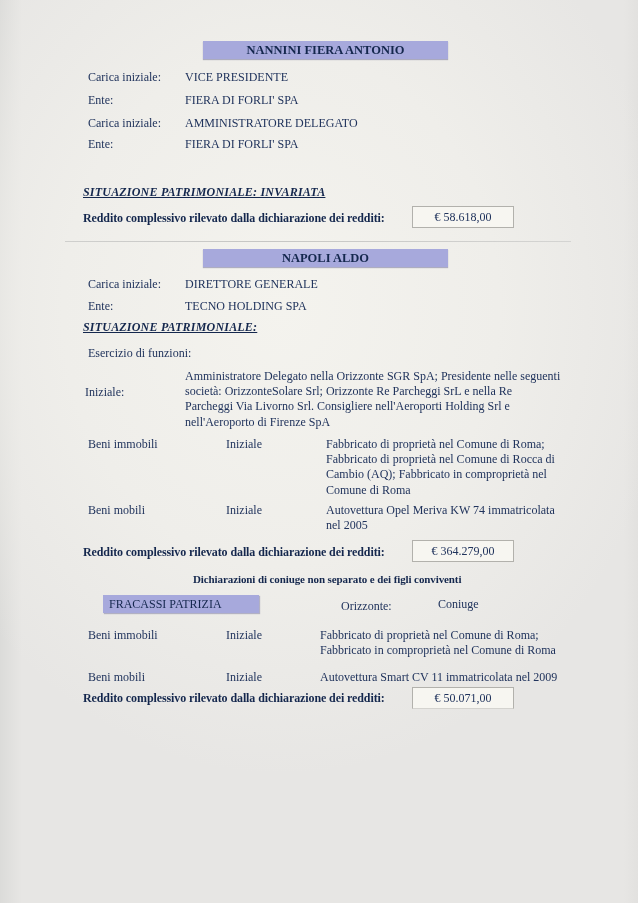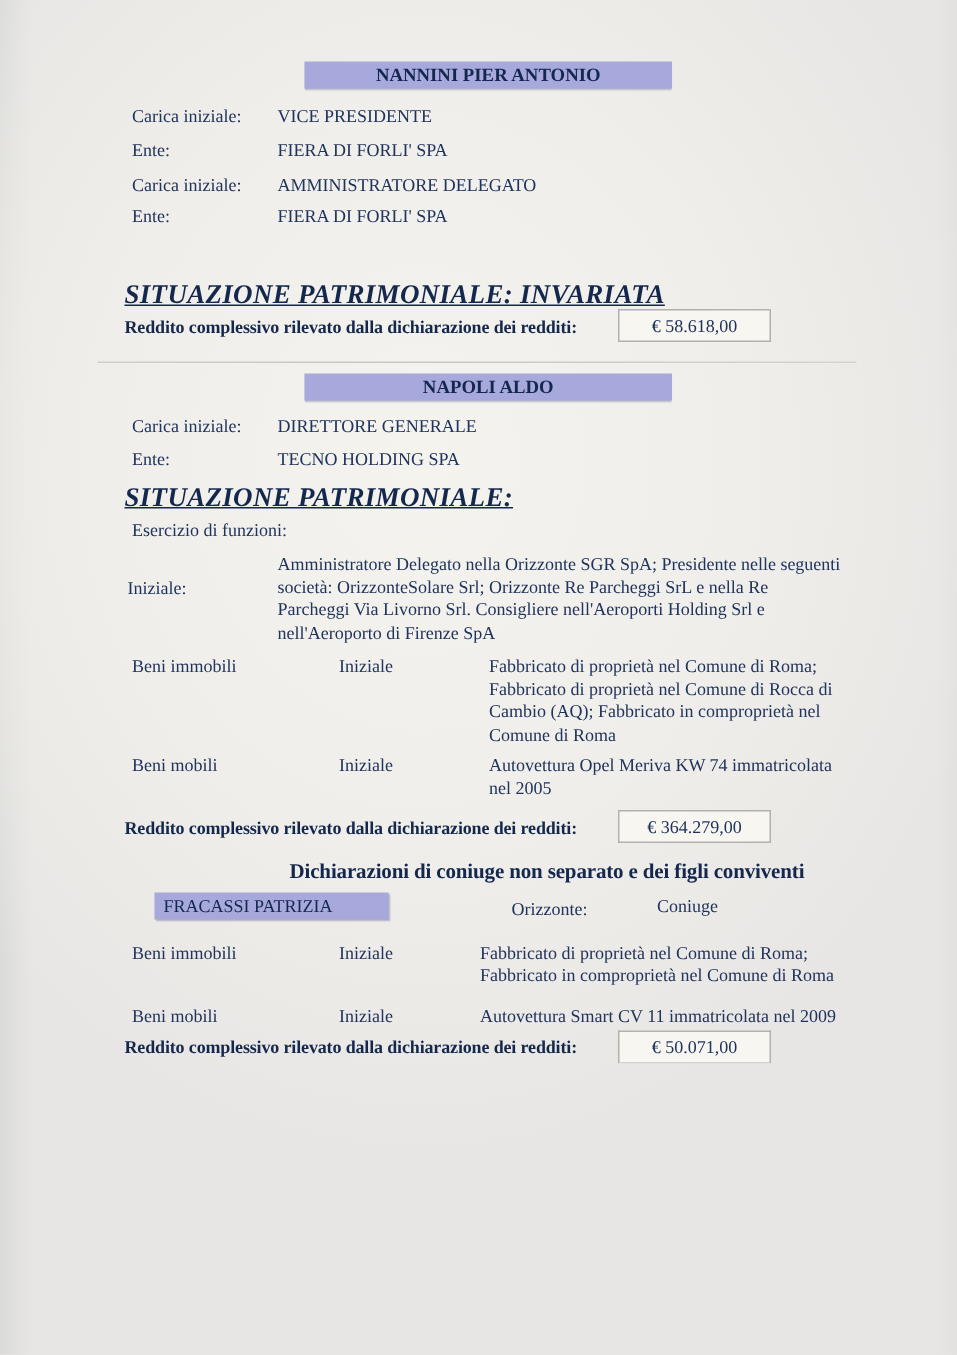--- a/index.html
+++ b/index.html
@@ -11,43 +11,43 @@
       #e6e5e3;
     font-family:"Liberation Serif", serif;
   }
   :root{
     --accent:#a7a9dc;
     --ink:#20335c;
     --ink-bold:#14274d;
   }
   .t{position:absolute;font:12px/1.25 "Liberation Serif", serif;color:var(--ink);white-space:nowrap;}
   .b{font-weight:bold;letter-spacing:-0.1px;color:var(--ink-bold);}
-  .big{font-size:14px;}
-  .sit{font-style:italic;font-weight:bold;text-decoration:underline;font-size:18px;letter-spacing:0.2px;color:var(--ink-bold);}
+  .big{font-size:11px;}
+  .sit{font-style:italic;font-weight:bold;text-decoration:underline;font-size:12px;letter-spacing:0.2px;color:var(--ink-bold);}
   .banner{
     position:absolute;width:245px;height:18px;background:var(--accent);
     text-align:center;font:bold 12.5px/18px "Liberation Serif", serif;
     color:var(--ink-bold);box-shadow:0 1px 1px rgba(90,90,140,.45);
   }
   .block{position:absolute;font:12px/15.2px "Liberation Serif", serif;color:var(--ink);}
   .eurobox{
     position:absolute;width:100px;height:20px;border:1px solid #b2b1ac;background:#f7f6f1;
     text-align:center;font:12px/20px "Liberation Serif", serif;color:var(--ink);
   }
   .namebox{
     position:absolute;width:150px;height:18px;background:var(--accent);
     font:12px/18px "Liberation Serif", serif;color:var(--ink-bold);
     padding-left:6px;box-shadow:1px 1px 1px rgba(90,90,140,.4);
   }
   .sep{position:absolute;height:1px;background:linear-gradient(90deg,#cfcfcd,#c6c6c4 40%,#d4d4d2);}
 </style>
 </head>
 <body>
 
-<div class="banner" style="left:203px;top:41px">NANNINI PIER ANTONIO</div>
+<div class="banner" style="left:203px;top:41px">NANNINI FIERA ANTONIO</div>
 
 <span class="t" style="left:88px;top:70px">Carica iniziale:</span>
 <span class="t" style="left:185px;top:70px">VICE PRESIDENTE</span>
 
 <span class="t" style="left:88px;top:93px">Ente:</span>
 <span class="t" style="left:185px;top:93px">FIERA DI FORLI' SPA</span>
 
 <span class="t" style="left:88px;top:116px">Carica iniziale:</span>
 <span class="t" style="left:185px;top:116px">AMMINISTRATORE DELEGATO</span>
 

